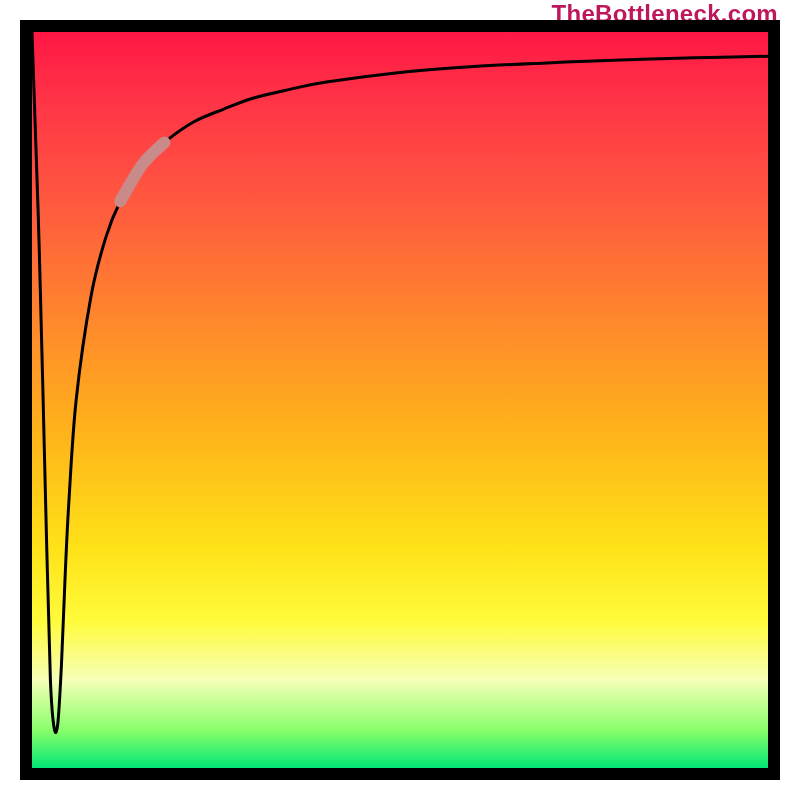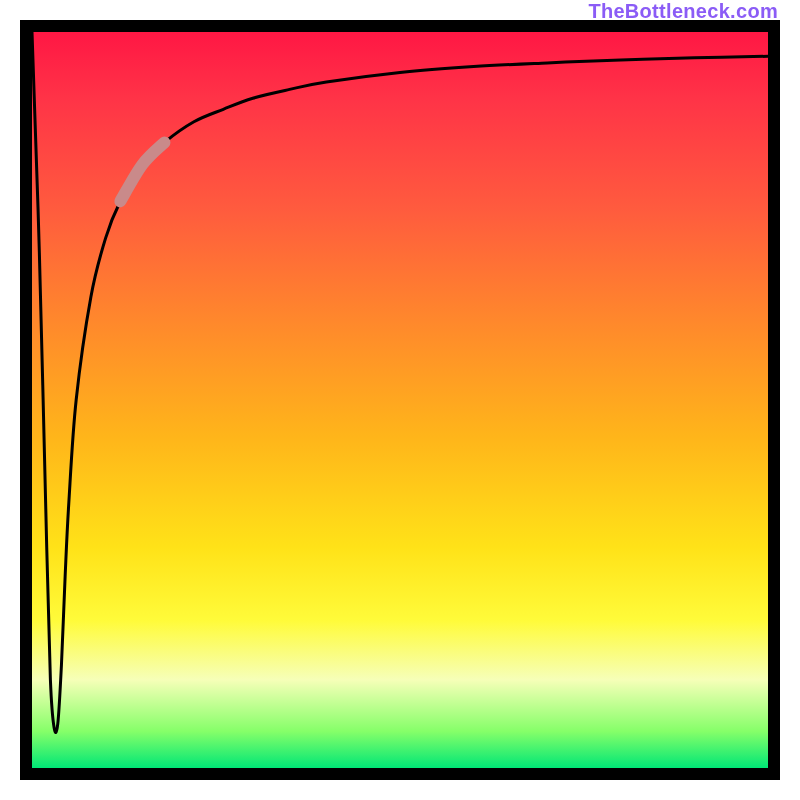--- a/index.html
+++ b/index.html
@@ -48,23 +48,23 @@
     position: absolute;
     left: 0;
     top: 0;
     width: 100%;
     height: 100%;
   }
   .attribution {
     position: absolute;
     right: 22px;
     top: 0px;
-    font-size: 20px;
+    font-size: 24px;
     font-weight: 600;
-    color: #8b5cf6;
+    color: #be185d;
     letter-spacing: 0.3px;
   }
 </style>
 </head>
 <body>
 
 <div class="chart-root">
 
   <div class="attribution">TheBottleneck.com</div>
 

